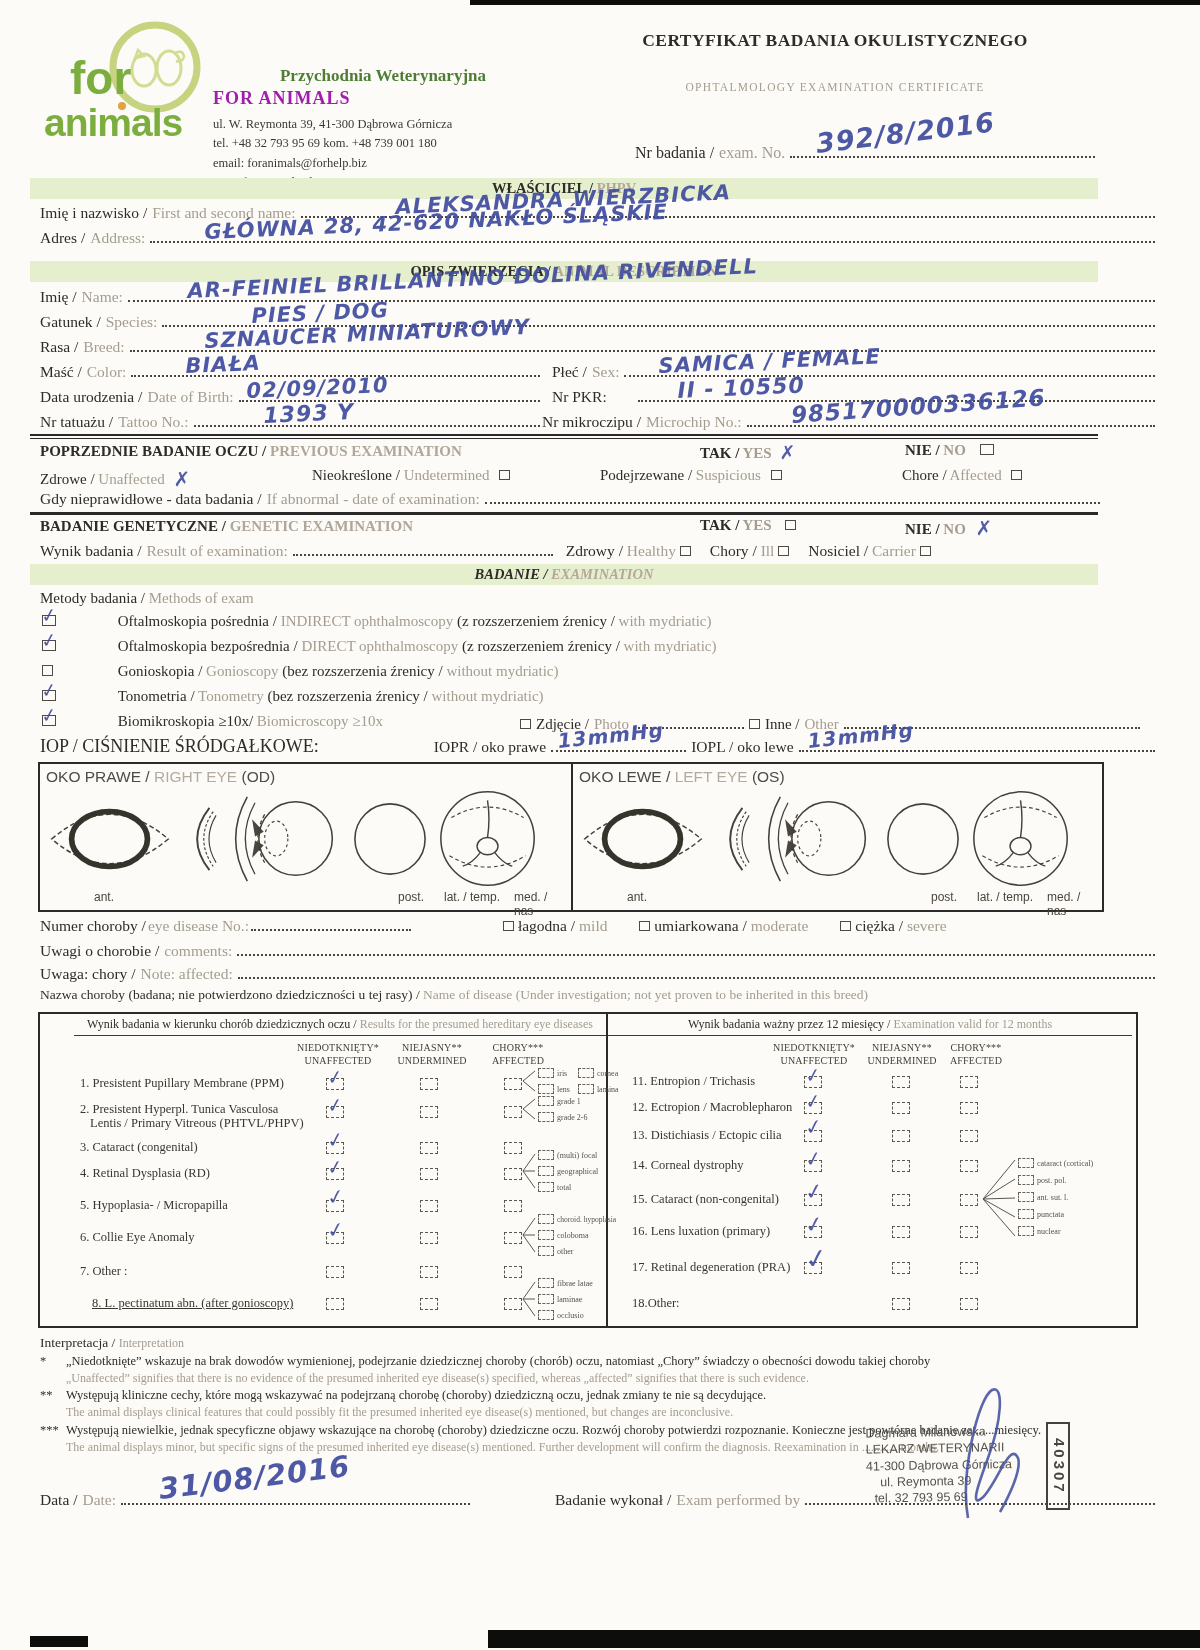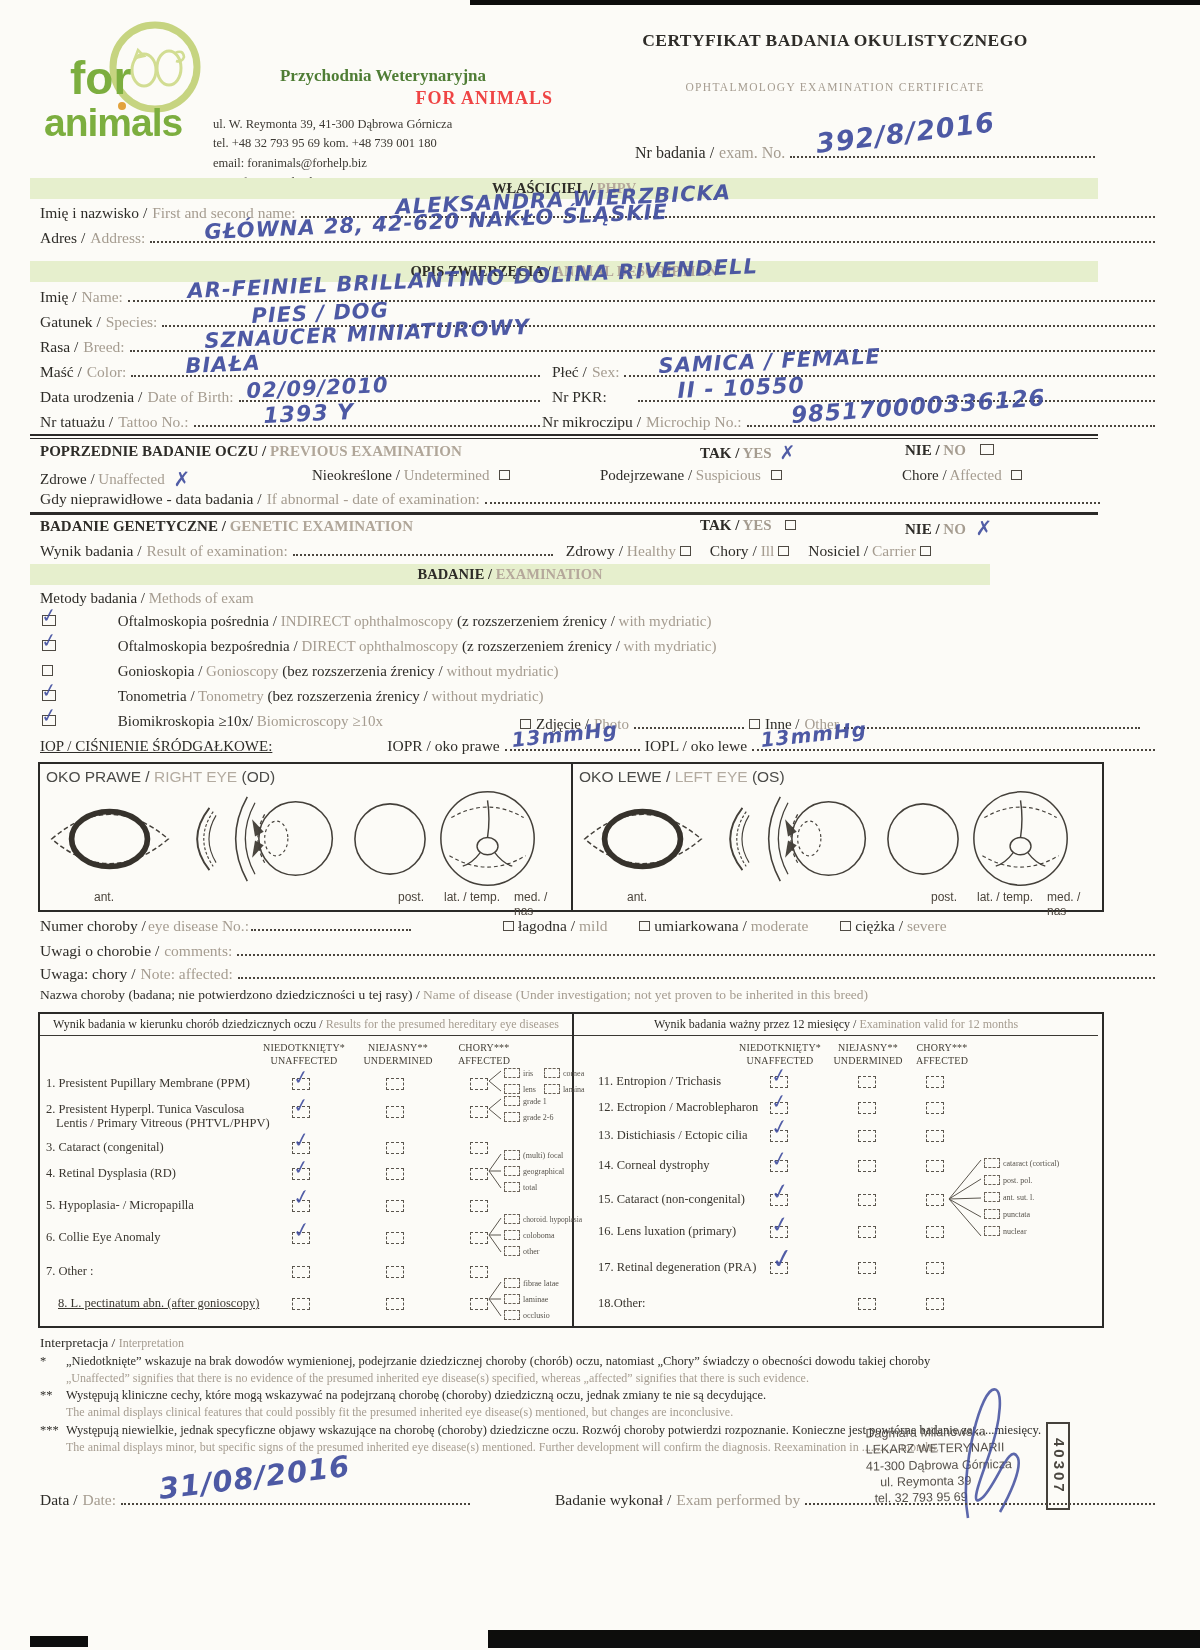--- a/index.html
+++ b/index.html
@@ -66,21 +66,21 @@
       <ellipse cx="127" cy="48" rx="12" ry="17" fill="none" stroke="#d2dd92" stroke-width="3"></ellipse>
       <path d="M133,33 q8,-4 9,4 q-2,6 -8,4" fill="none" stroke="#d2dd92" stroke-width="2.5"></path>
       <text x="28" y="74" font-family="Liberation Sans,sans-serif" font-weight="bold" font-size="46" fill="#7cae3f">for</text>
       <text x="2" y="116" font-family="Liberation Sans,sans-serif" font-weight="bold" font-size="39" fill="#7cae3f" letter-spacing="-1">animals</text>
       <circle cx="80" cy="86" r="4" fill="#e2a23d"></circle>
     </svg>
   </div>
 
   <div class="abs" style="left:213px;top:26px;width:340px;margin-top:40px;">
     <div style="font-weight:bold;font-size:17px;color:#4f7d35;text-align:center;">Przychodnia Weterynaryjna</div>
-    <div style="font-weight:bold;font-size:18px;color:#ef4444;text-align:right;letter-spacing:1px;margin:2px 0 6px;">FOR ANIMALS</div>
+    <div style="font-weight:bold;font-size:18px;color:#a21caf;text-align:left;letter-spacing:1px;margin:2px 0 6px;">FOR ANIMALS</div>
     <div style="font-size:12.5px;line-height:1.55;color:#3c3933;">
       <div>ul. W. Reymonta 39, 41-300 Dąbrowa Górnicza</div>
       <div>tel. +48 32 793 95 69   kom. +48 739 001 180</div>
       <div>email: foranimals@forhelp.biz</div>
       <div>www.for-animals.pl</div>
     </div>
   </div>
 
   <div class="abs" style="left:570px;top:30px;width:530px;text-align:center;">
     <div style="font-weight:bold;font-size:17.5px;letter-spacing:.4px;">CERTYFIKAT BADANIA OKULISTYCZNEGO</div>
@@ -273,21 +273,21 @@
       <span class="en">Ill</span>
       <span class="cb" style="width:9px;height:8px;"></span>
     </span>
     <span style="margin-left:14px;">
       <span class="pl">Nosiciel /</span>
       <span class="en">Carrier</span>
       <span class="cb" style="width:9px;height:8px;"></span>
     </span>
   </div>
 
-  <div class="abs band" style="left:30px;top:564px;width:960px;">
+  <div class="abs band" style="left:30px;top:564px;width:1068px;font-style:italic;">
     <span class="pl">BADANIE /</span>
     <span class="en">EXAMINATION</span>
   </div>
 
   <div class="abs" style="left:40px;top:590px;font-size:15px;">
     <span class="pl">Metody badania /</span>
     <span class="en">Methods of exam</span>
   </div>
 
   <div class="abs" style="left:42px;top:613px;width:1110px;font-size:15px;">
@@ -338,21 +338,21 @@
       <span class="en">Photo</span>
       <span class="dots fix" style="width:110px;"></span>
       <span class="cb" style="width:9px;height:8px;"></span>
       <span class="pl">Inne /</span>
       <span class="en">Other</span>
       <span class="dots"></span>
     </span>
   </div>
 
   <div class="abs" style="left:40px;top:736px;width:1115px;display:flex;align-items:baseline;">
-    <span style="font-size:15px;text-decoration:underline;" class="pl">IOP / CIŚNIENIE ŚRÓDGAŁKOWE:</span>
+    <span style="font-size:18px;" class="pl">IOP / CIŚNIENIE ŚRÓDGAŁKOWE:</span>
     <span class="fline" style="margin-left:115px;flex:1;">
       <span class="pl">IOPR / oko prawe</span>
       <span class="dots fix" style="width:135px;">
         <span class="hw" style="left:8px;font-size:20px;transform:rotate(-6deg);">13mmHg</span>
       </span>
       <span class="pl">IOPL / oko lewe</span>
       <span class="dots">
         <span class="hw" style="left:10px;font-size:20px;transform:rotate(-6deg);">13mmHg</span>
       </span>
     </span>
@@ -479,21 +479,21 @@
   <div class="abs fline" style="left:40px;top:964px;width:1115px;">
     <span class="pl">Uwaga: chory /</span>
     <span class="en">Note: affected:</span>
     <span class="dots"></span>
   </div>
   <div class="abs" style="left:40px;top:987px;width:1115px;font-size:13.5px;white-space:nowrap;">
     <span class="pl">Nazwa choroby (badana; nie potwierdzono dziedziczności u tej rasy) /</span>
     <span class="en">Name of disease (Under investigation; not yet proven to be inherited in this breed)</span>
   </div>
 
-  <div class="abs tbl" style="left:38px;top:1012px;width:1062px;height:312px;">
+  <div class="abs tbl" style="left:38px;top:1012px;width:1062px;height:312px;padding-left:34px;">
 
     <div class="thalf l">
       <div class="thead">
         <span class="pl">Wynik badania w kierunku chorób dziedzicznych oczu /</span>
         <span class="en">Results for the presumed hereditary eye diseases</span>
       </div>
       <div class="colhd" style="left:222px;top:27px;width:84px;">
         <div>NIEDOTKNIĘTY*</div>
         <div>UNAFFECTED</div>
       </div>

